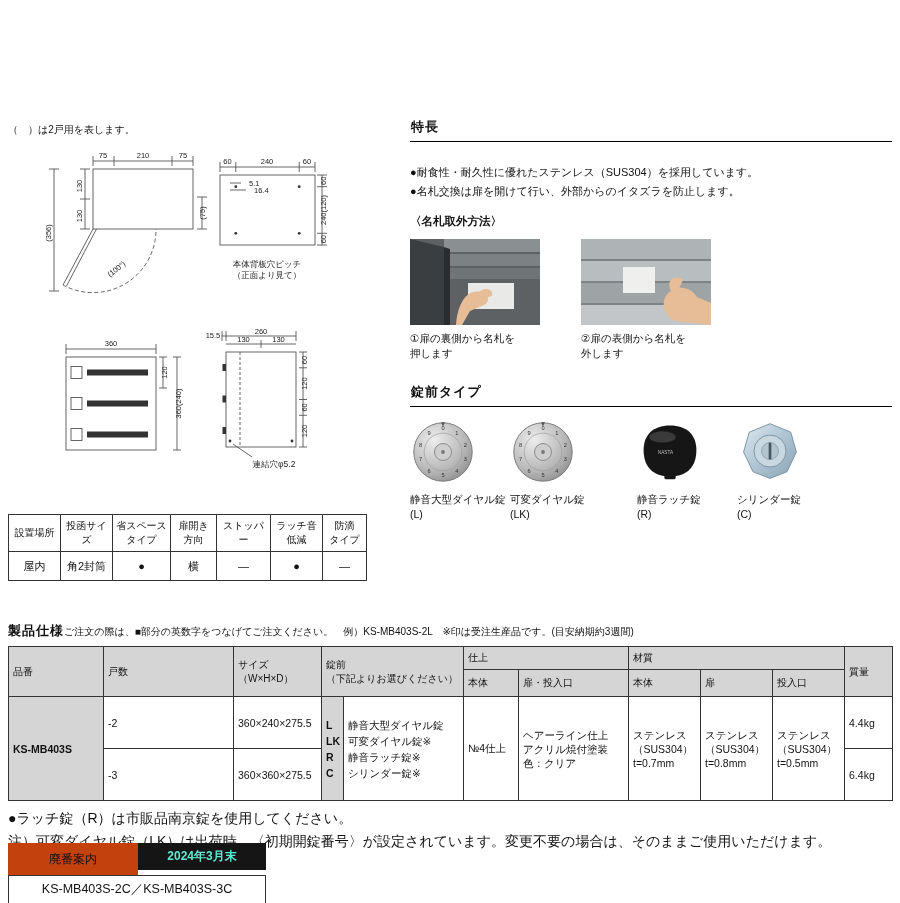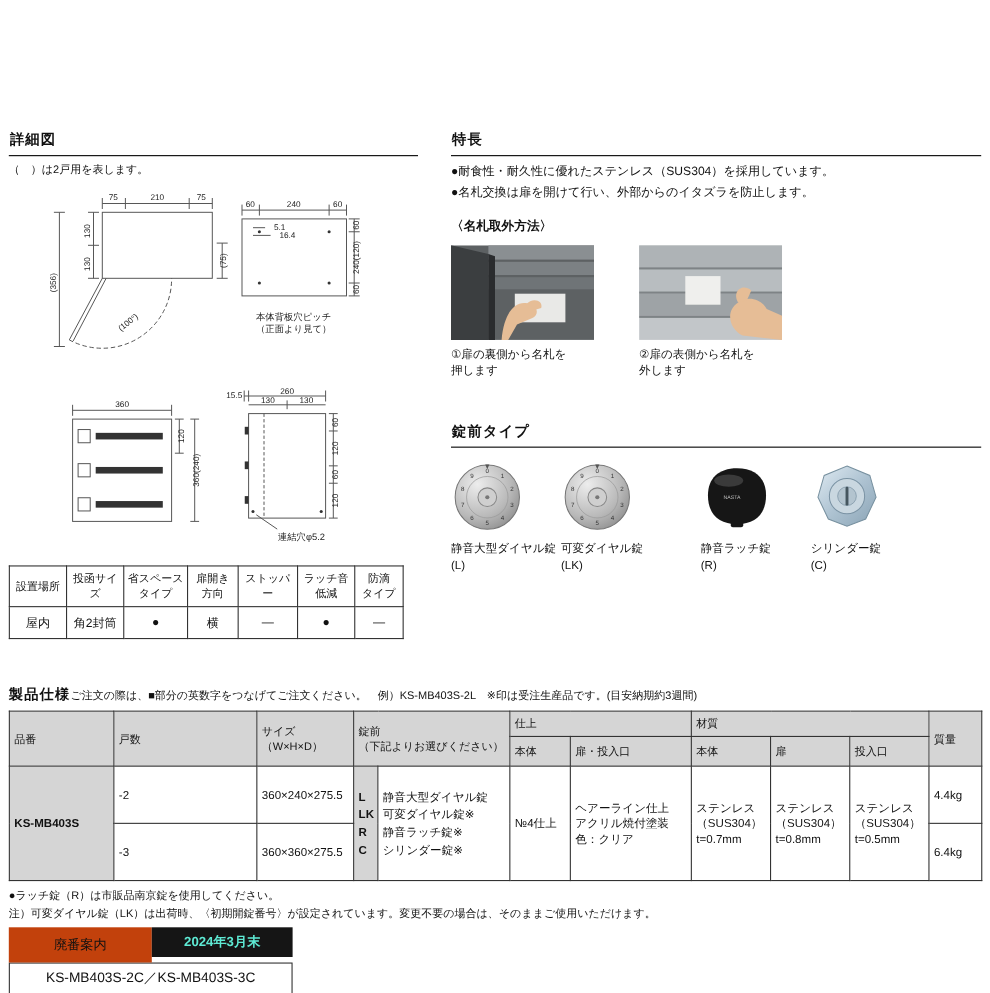--- a/index.html
+++ b/index.html
@@ -43,35 +43,34 @@
   .spec-table td{font-size:10.5px;background:#fff;text-align:left;}
   .spec-table tr.h1 th{height:18px;}
   .spec-table tr.h2 th{height:22px;}
   .spec-table tr.body td{height:47px;}
   .th-size{font-size:9.5px;}
   .product-cell{background:#d5d5d5 !important;font-size:15px;font-weight:bold;}
   .doors-cell{padding-left:22px;}
   .codes-cell{background:#d5d5d5 !important;text-align:center;font-weight:bold;font-size:10.5px;line-height:16px;}
   .locknames-cell{line-height:16px;}
   .ml3{line-height:14px;font-size:10px;}
-  .spec-notes{font-size:10px;line-height:1.65;margin-top:6px;}
+  .spec-notes{font-size:14px;line-height:1.65;margin-top:6px;}
   
   .disc{position:absolute;left:8px;top:843px;width:258px;}
   .disc-row1{display:flex;}
   .disc-label{width:130px;height:32px;background:#c2410c;display:flex;align-items:center;justify-content:center;font-size:12px;font-weight:normal;}
   .disc-date{width:128px;height:27px;background:#151515;color:#5eead4;display:flex;align-items:center;justify-content:center;font-size:12px;font-weight:bold;}
   .disc-models{height:27px;border:1px solid #333;display:flex;align-items:center;justify-content:center;font-size:12.5px;}
 </style>
 </head>
 <body>
 
 <div class="page">
 
   <div class="sec" style="left:8px;top:118px;width:372px;">
-    <div class="sec-title">詳細図</div>
     <div class="small-note">（　）は2戸用を表します。</div>
 
     <div class="drawings">
 
       <svg class="drw" style="left:30px;top:12px;" width="200" height="175" viewBox="0 0 200 175">
         <line x1="55" y1="12" x2="155" y2="12"></line>
         <line x1="55" y1="7" x2="55" y2="17"></line>
         <line x1="76" y1="7" x2="76" y2="17"></line>
         <line x1="134" y1="7" x2="134" y2="17"></line>
         <line x1="155" y1="7" x2="155" y2="17"></line>
@@ -181,21 +180,21 @@
         <text x="107" y="80.4" text-anchor="middle" transform="rotate(-90 107 80.4)">60</text>
         <text x="107" y="104" text-anchor="middle" transform="rotate(-90 107 104)">120</text>
         <text class="cap" x="74" y="140" text-anchor="middle">連結穴φ5.2</text>
       </svg>
 
     </div>
   </div>
 
   <div class="sec" style="left:410px;top:118px;width:482px;">
     <div class="sec-title">特長</div>
-    <div class="bullet" style="margin-top:5px;">●耐食性・耐久性に優れたステンレス（SUS304）を採用しています。</div>
+    <div class="bullet" style="margin-top:21px;">●耐食性・耐久性に優れたステンレス（SUS304）を採用しています。</div>
     <div class="bullet">●名札交換は扉を開けて行い、外部からのイタズラを防止します。</div>
     <div class="method-title">〈名札取外方法〉</div>
     <div class="photos">
       <figure>
         <svg class="photo" viewBox="0 0 130 86">
           <rect width="130" height="86" fill="#5d6163"></rect>
           <rect x="34" y="0" width="96" height="13" fill="#8a8f92"></rect>
           <rect x="34" y="15" width="96" height="12" fill="#7c8184"></rect>
           <rect x="34" y="29" width="96" height="11" fill="#6f7477"></rect>
           <polygon points="0,0 34,8 34,86 0,86" fill="#3b3e40"></polygon>

